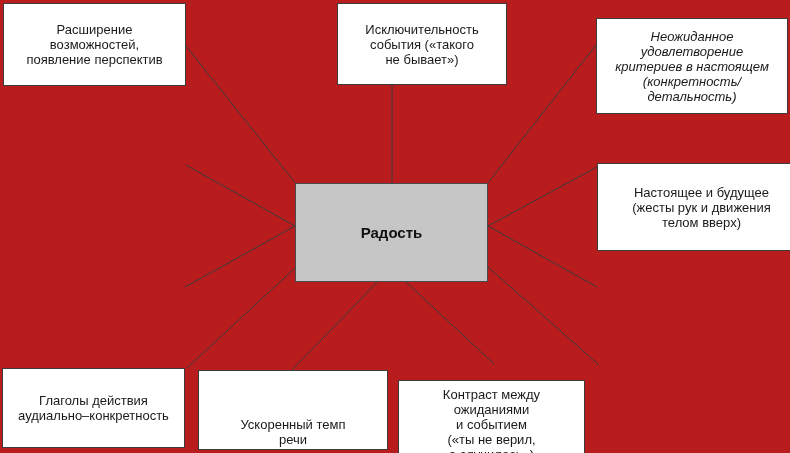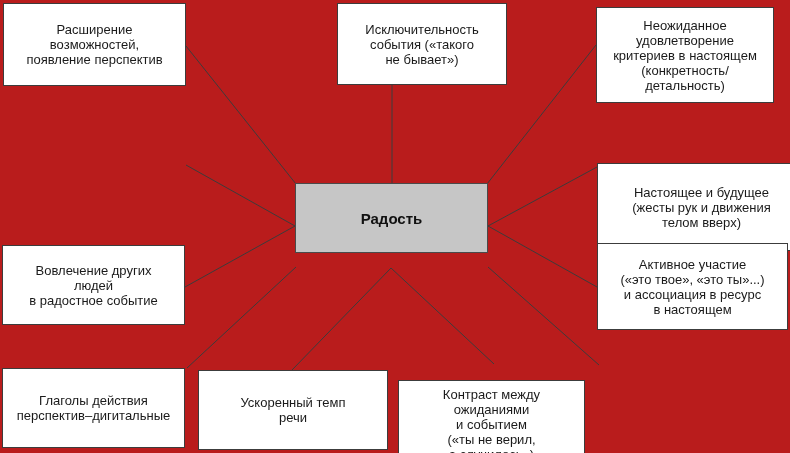--- a/index.html
+++ b/index.html
@@ -29,42 +29,42 @@
   }
   .node-label {
     white-space: pre-line;
     font-size: 13px;
     line-height: 15px;
     color: #1a1a1a;
   }
   .center-node {
     position: absolute;
     box-sizing: border-box;
-    left: 295px; top: 183px; width: 193px; height: 70px;
+    left: 295px; top: 183px; width: 193px; height: 99px;
     border: 1px solid #4a4a4a;
     background: #c6c6c6;
     display: flex;
     align-items: center;
     justify-content: center;
     text-align: center;
   }
   .center-label {
     font-size: 15px;
     font-weight: bold;
     color: #111111;
   }
   .n-expansion      { left: 3px;   top: 3px;   width: 183px; height: 83px; }
   .n-exclusivity    { left: 293px; top: 3px;   width: 170px; height: 82px; margin-left: 44px; }
-  .n-unexpected     { left: 596px; top: 7px;   width: 178px; height: 96px; }
+  .n-unexpected     { left: 596px; top: 18px;   width: 192px; height: 96px; font-style: italic; }
   .n-desire         { left: 2px;   top: 123px; width: 184px; height: 82px; }
   .n-present-future { left: 597px; top: 119px; width: 209px; height: 88px; margin-top: 44px; }
   .n-involvement    { left: 2px;   top: 245px; width: 183px; height: 80px; }
   .n-active         { left: 597px; top: 243px; width: 191px; height: 87px; }
   .n-action-verbs   { left: 2px;   top: 368px; width: 183px; height: 80px; }
-  .n-speech-tempo   { left: 198px; top: 370px; width: 190px; height: 80px; }
+  .n-speech-tempo   { left: 198px; top: 370px; width: 190px; height: 80px; align-items: flex-end; }
   .n-contrast       { left: 398px; top: 380px; width: 187px; height: 88px; }
   .n-gestures       { left: 595px; top: 365px; width: 193px; height: 85px; }
 </style>
 </head>
 <body>
 
 <div class="canvas">
 
   <svg class="connectors" width="790" height="453" viewBox="0 0 790 453" xmlns="http://www.w3.org/2000/svg">
     <line x1="186" y1="46" x2="296" y2="184" stroke="#3c3c3c" stroke-width="1"></line>
@@ -100,36 +100,25 @@
 детальность)</span>
   </div>
 
 
   <div class="node n-present-future">
     <span class="node-label">Настоящее и будущее
 (жесты рук и движения
 телом вверх)</span>
   </div>
 
-  <div class="node n-involvement">
-    <span class="node-label">Вовлечение других
-людей
-в радостное событие</span>
-  </div>
 
-  <div class="node n-active">
-    <span class="node-label">Активное участие
-(«это твое», «это ты»...)
-и ассоциация в ресурс
-в настоящем</span>
-  </div>
 
   <div class="node n-action-verbs">
     <span class="node-label">Глаголы действия
-перспектив–дигитальные</span>
+аудиально–конкретность</span>
   </div>
 
   <div class="node n-speech-tempo">
     <span class="node-label">Ускоренный темп
 речи</span>
   </div>
 
   <div class="node n-contrast">
     <span class="node-label">Контраст между
 ожиданиями

